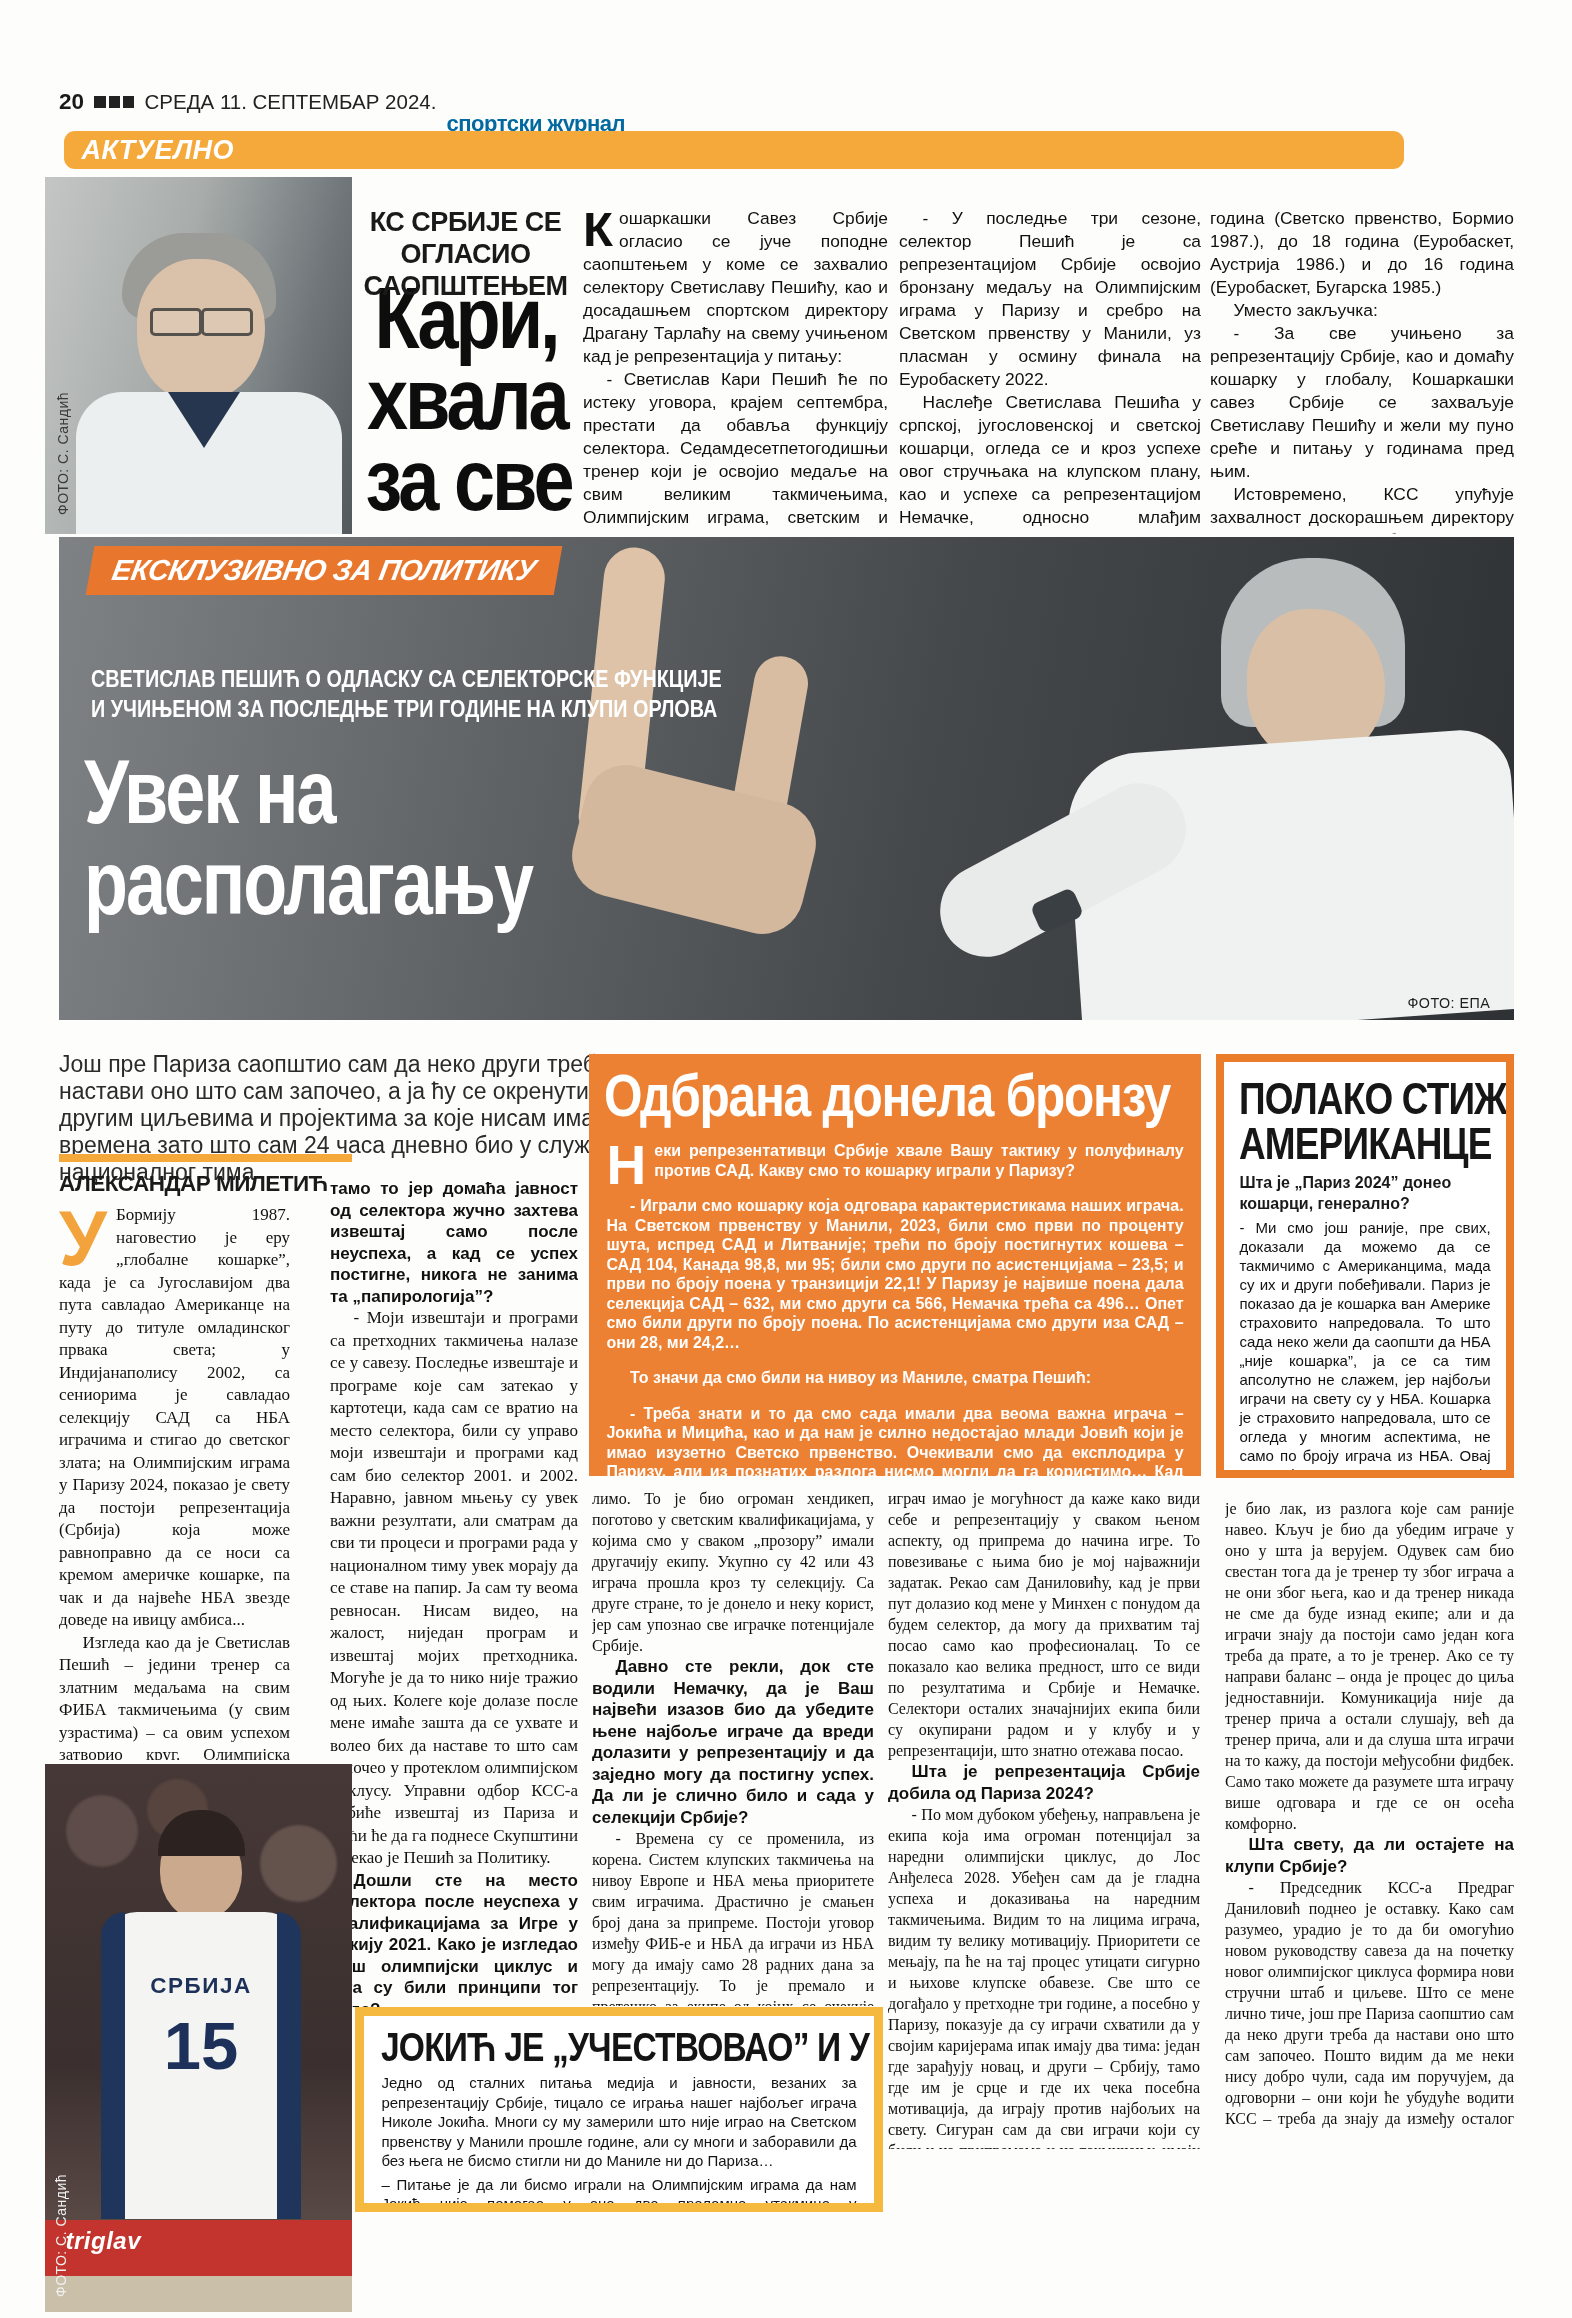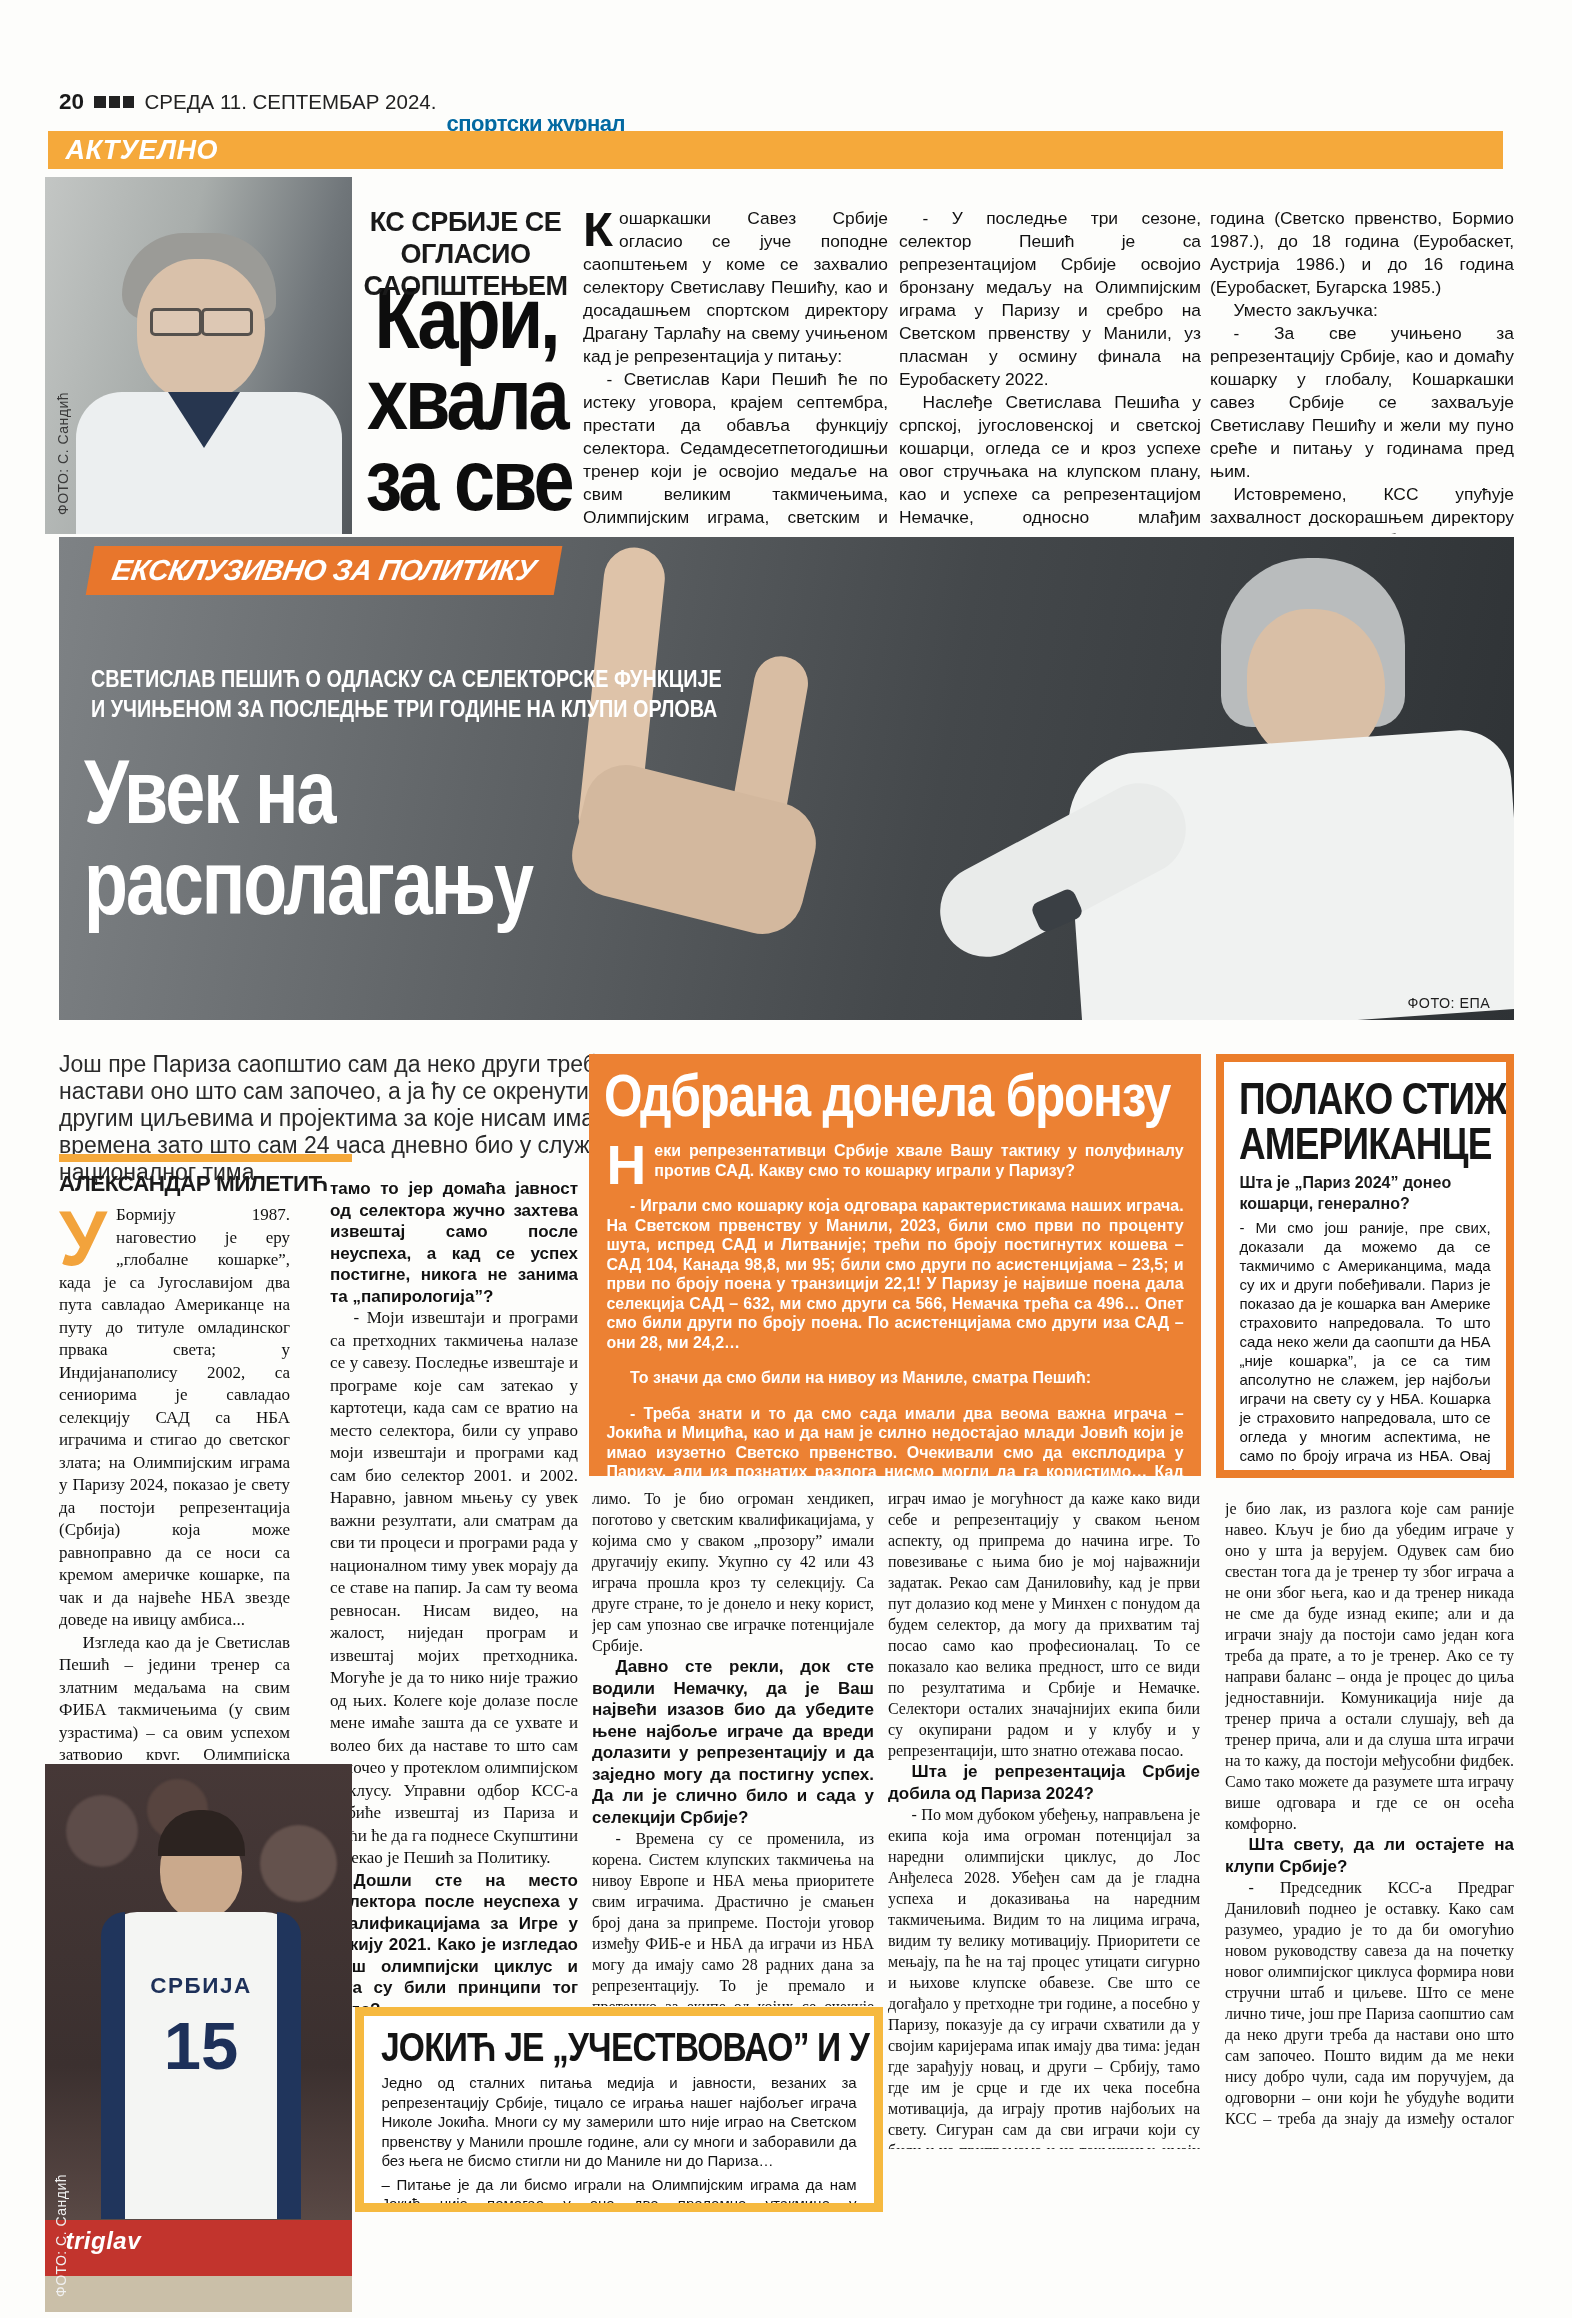--- a/index.html
+++ b/index.html
@@ -36,21 +36,21 @@
     <span style="font-size:22.5px;font-weight:bold;">20</span>
     <span style="display:inline-flex;gap:3.1px;">
       <span style="width:11.3px;height:11.3px;background:#222;display:inline-block;"></span>
       <span style="width:11.3px;height:11.3px;background:#222;display:inline-block;"></span>
       <span style="width:11.3px;height:11.3px;background:#222;display:inline-block;"></span>
     </span>
     <span style="font-size:20.5px;color:#222;">СРЕДА 11. СЕПТЕМБАР 2024.</span>
     <span style="font-size:22px;font-weight:bold;color:#0369a1;letter-spacing:-0.5px;margin-top:43px;">спортски журнал</span>
   </div>
 
-  <div class="abs" style="left:48px;top:131px;width:1455px;height:38px;background:#F5A93B;">
+  <div class="abs" style="left:64px;top:131px;width:1340px;height:38px;background:#F5A93B;border-radius:11px;">
     <span class="sans" style="position:absolute;left:17.4px;top:4.1px;font-size:27px;font-weight:bold;font-style:italic;color:#fff;letter-spacing:0.5px;">АКТУЕЛНО</span>
   </div>
 
   <div class="abs photo" style="left:45px;top:177px;width:307px;height:357px;background:linear-gradient(105deg,#c3c6c4 0%,#a8adab 40%,#70767a 75%,#53585c 100%);">
     <div class="abs" style="left:77px;top:56px;width:154px;height:87px;background:#9b9b97;border-radius:77px 77px 20.5px 31px;"></div>
     <div class="abs" style="left:92px;top:82px;width:128px;height:143px;background:#d9c1aa;border-radius:48% 52% 55% 50%;"></div>
     <div class="abs" style="left:105px;top:131px;width:46px;height:21.5px;border:3.1px solid #55514d;border-radius:5.1px;background:rgba(255,255,255,.12);"></div>
     <div class="abs" style="left:156px;top:131px;width:46px;height:21.5px;border:3.1px solid #55514d;border-radius:5.1px;background:rgba(255,255,255,.12);"></div>
     <div class="abs" style="left:31px;top:215px;width:266px;height:148px;background:#eceff0;border-radius:46px 46px 0 0;"></div>
     <div class="abs" style="left:123px;top:215px;width:72px;height:56px;background:#27364f;clip-path:polygon(0 0,100% 0,50% 100%);"></div>

